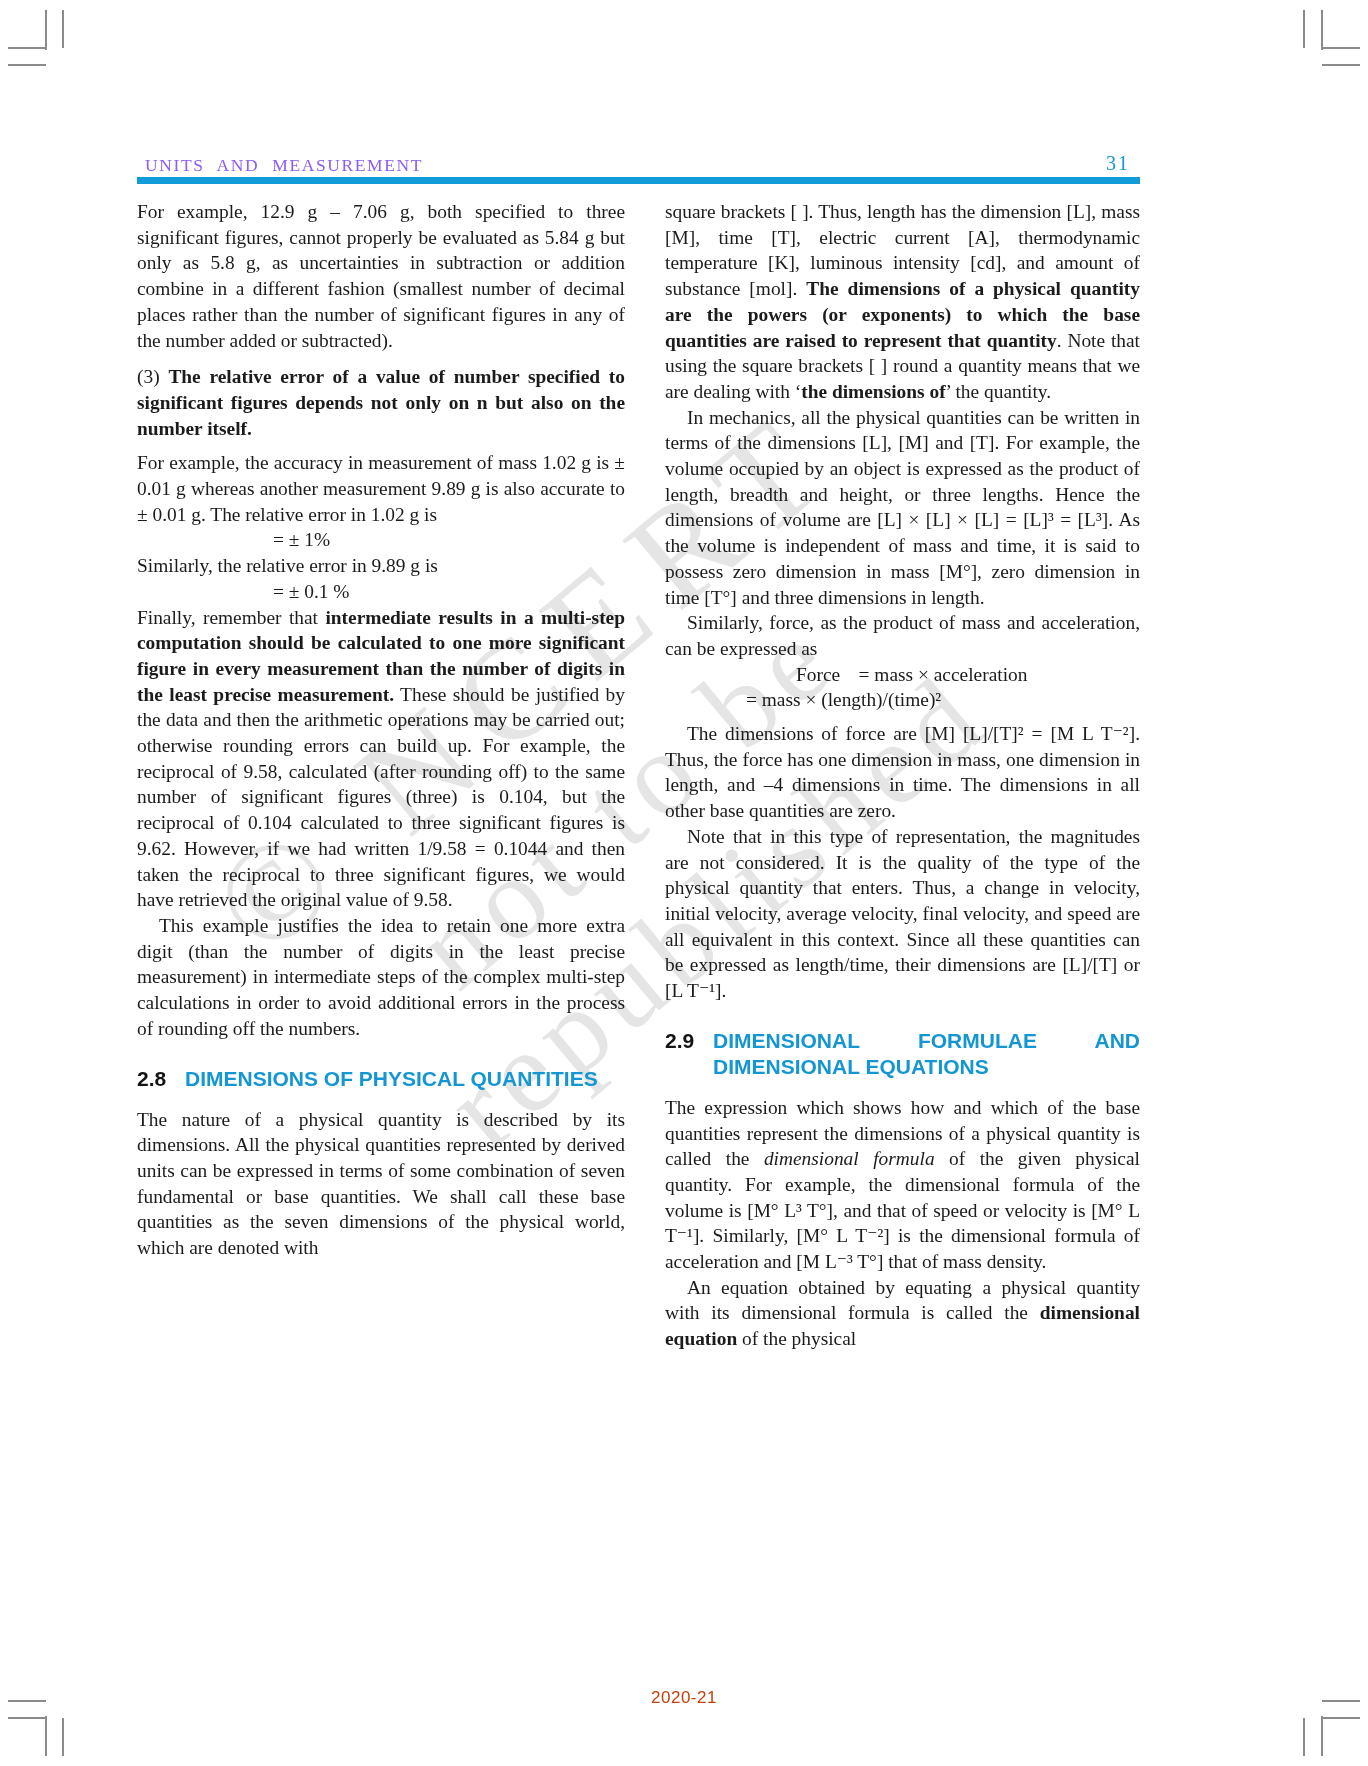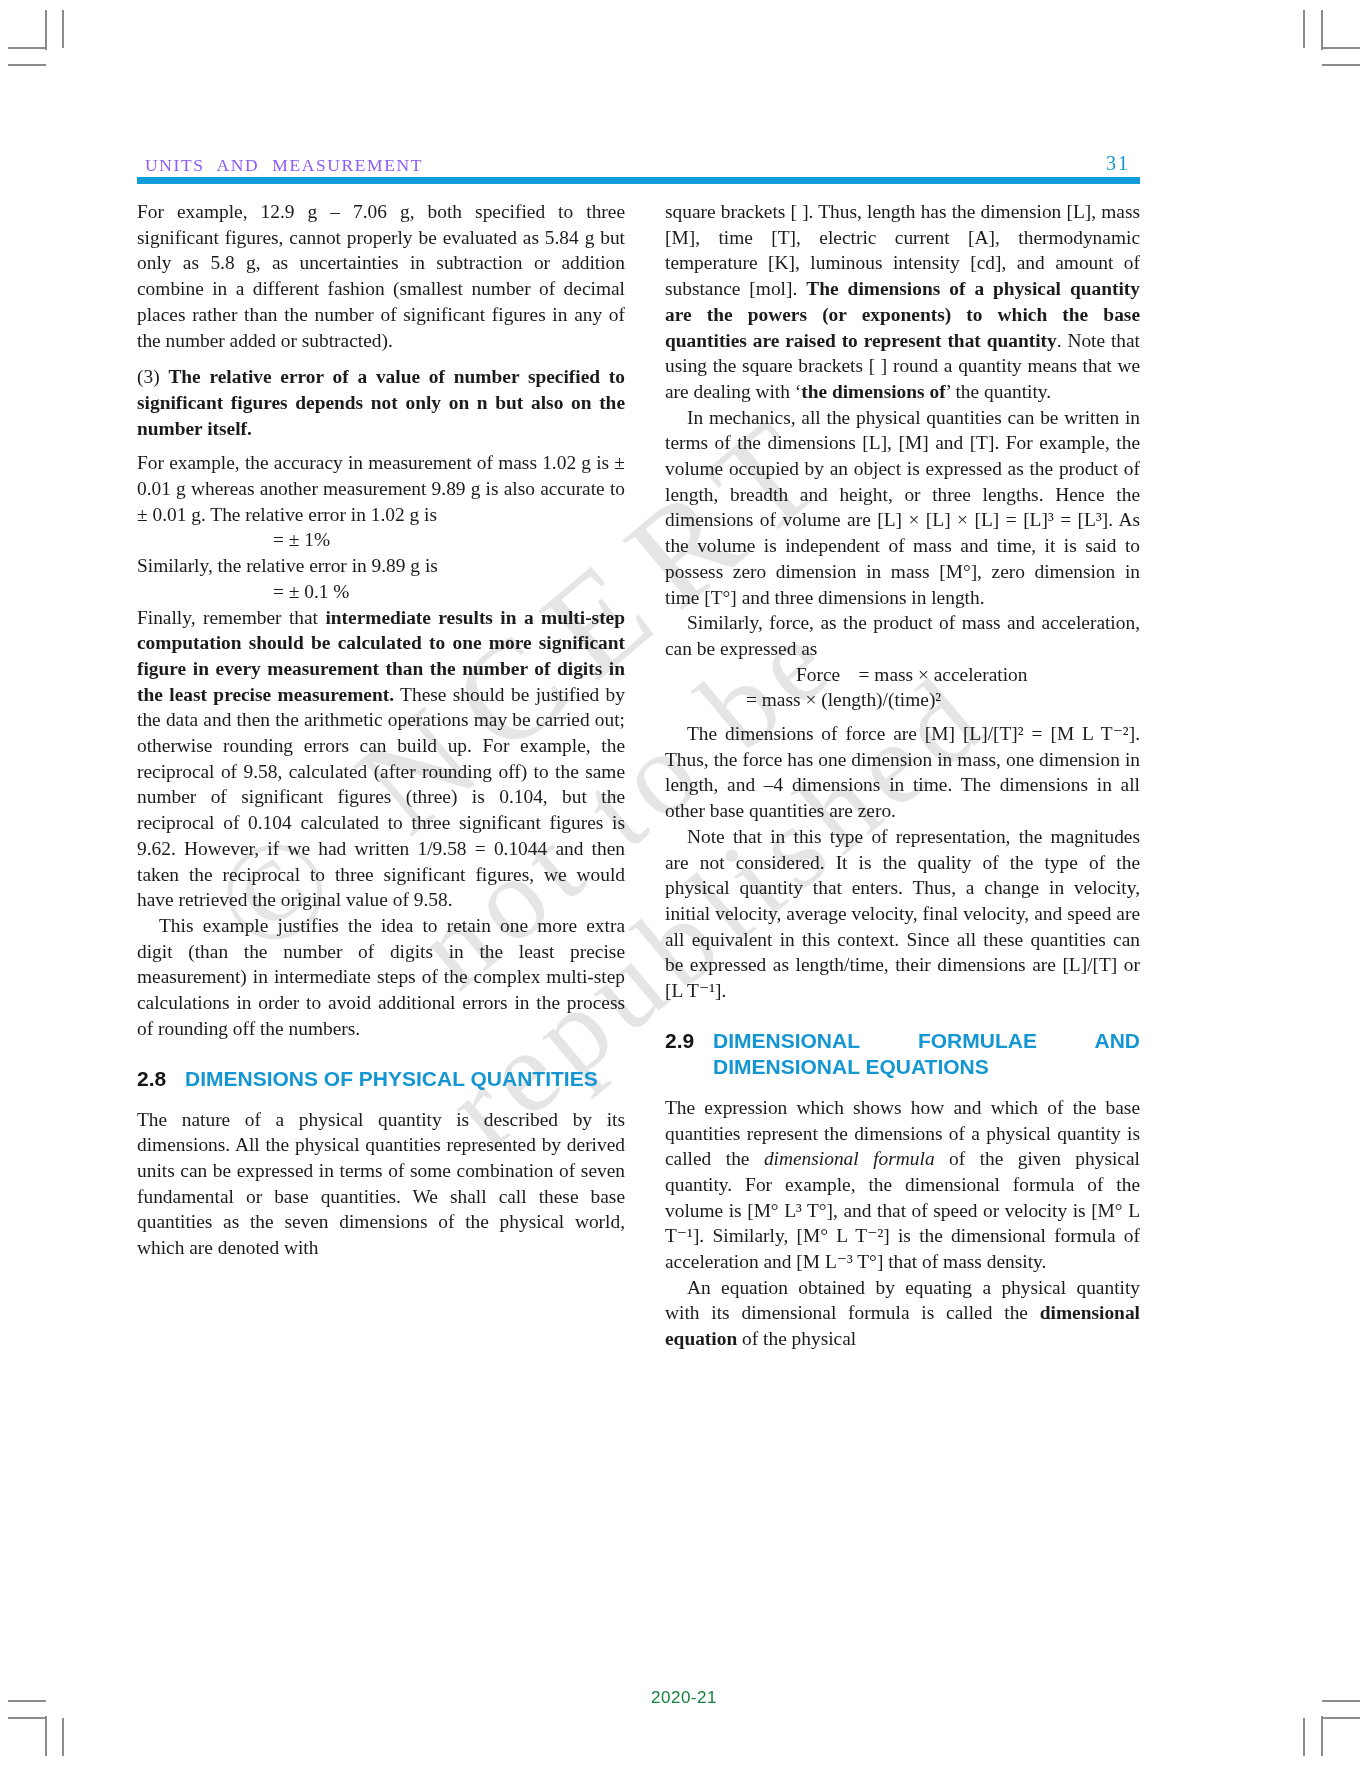--- a/index.html
+++ b/index.html
@@ -50,21 +50,21 @@
   .watermark { position:absolute; left:40px; top:560px; width:1150px; z-index:1;
     transform:rotate(-40deg); transform-origin:center;
     font-family:"Liberation Serif","DejaVu Serif",serif;
     color:rgba(110,110,110,0.18); text-align:center; pointer-events:none; }
   .watermark .wm1 { font-size:140px; letter-spacing:24px; line-height:1.25; }
   .watermark .wm2 { font-size:118px; letter-spacing:10px; line-height:1.2; }
 
   
   .footer { position:absolute; left:0; top:1688px; width:1368px; text-align:center;
     font-family:"Liberation Sans","DejaVu Sans",sans-serif; font-size:17px;
-    color:#15803d; letter-spacing:0.5px; z-index:2; }
+    color:#c2410c; letter-spacing:0.5px; z-index:2; }
 </style>
 </head>
 <body>
 
 <div>
   <div class="mark" style="left:45px;top:10px;width:2px;height:40px;"></div>
   <div class="mark" style="left:8px;top:47px;width:39px;height:2px;"></div>
   <div class="mark" style="left:62px;top:10px;width:2px;height:38px;"></div>
   <div class="mark" style="left:8px;top:64px;width:38px;height:2px;"></div>
 </div>

